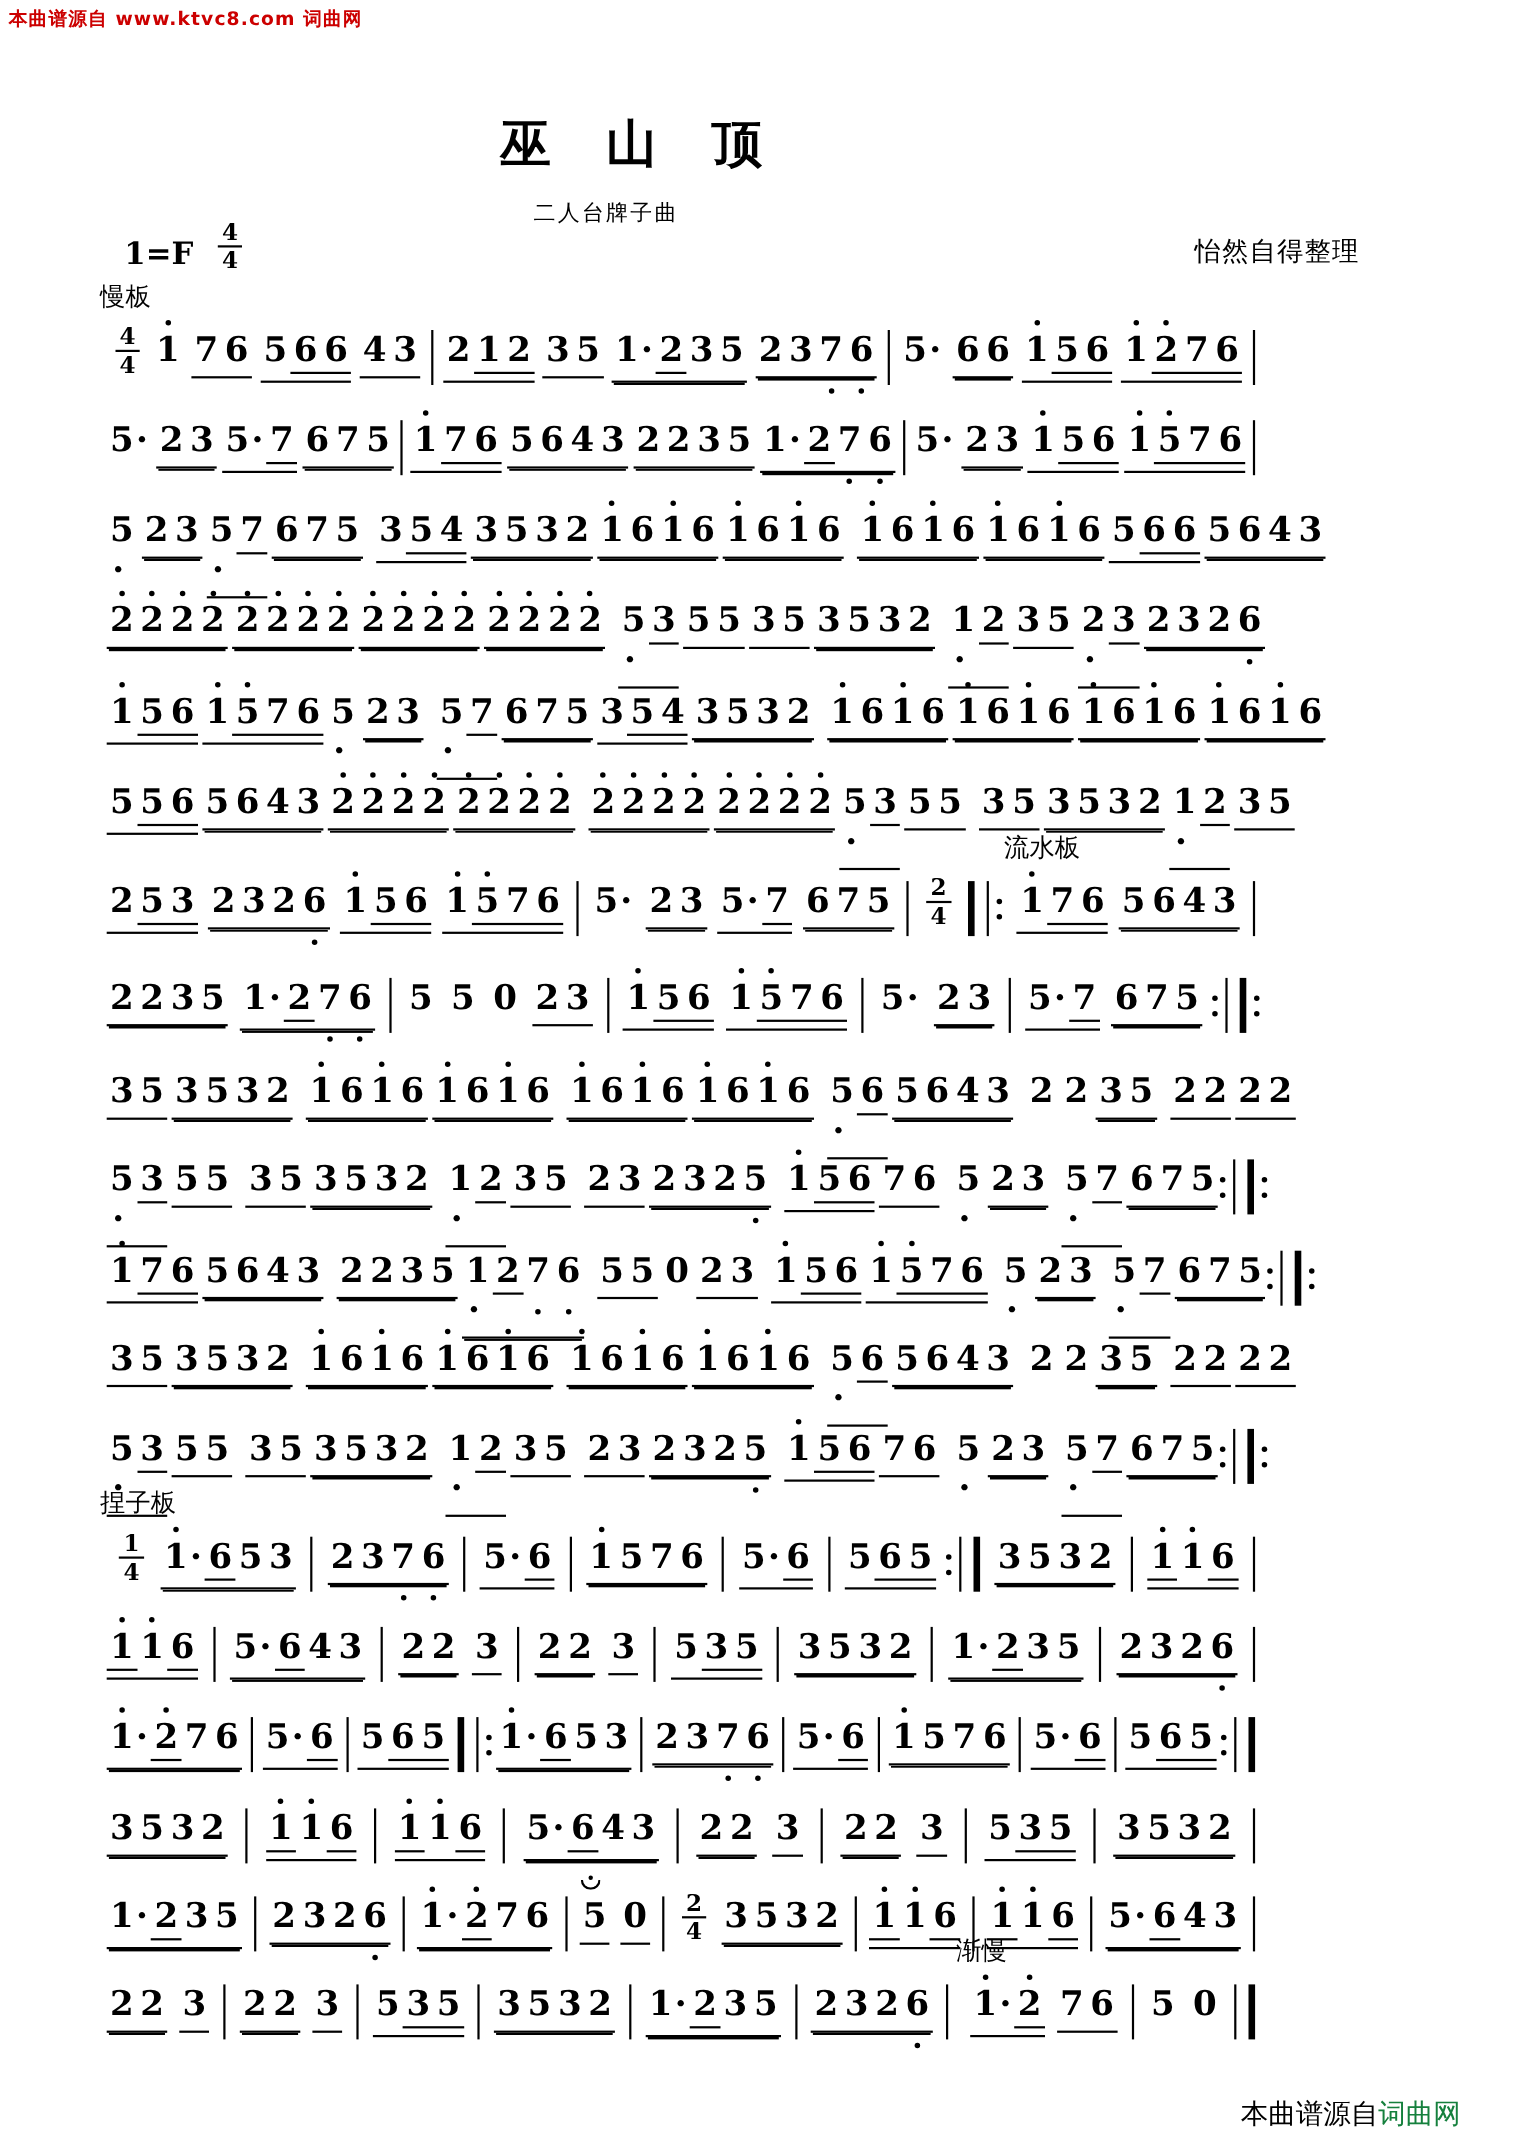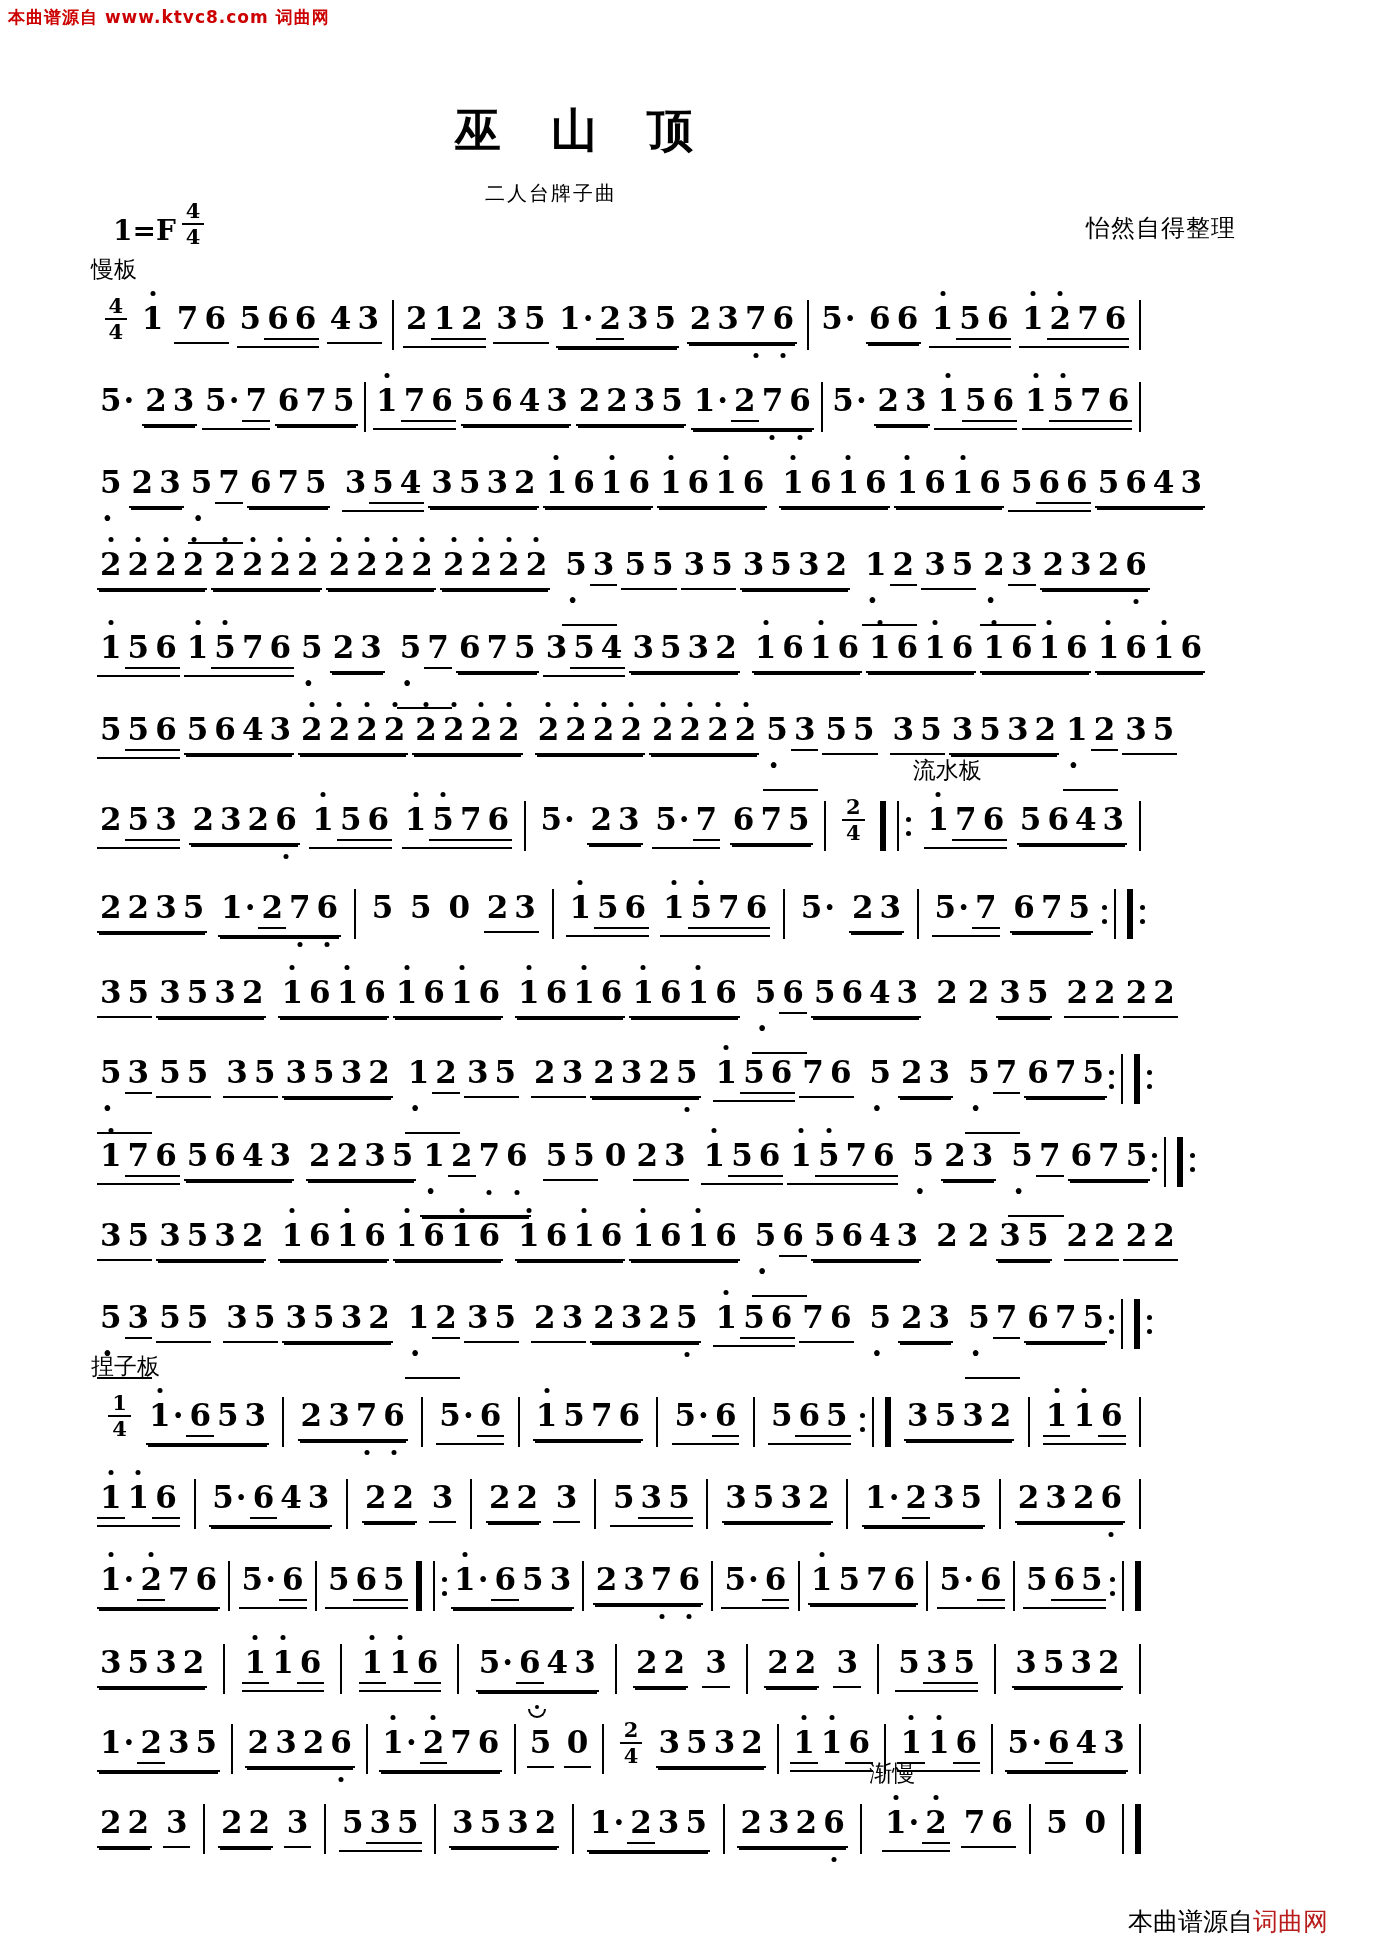--- a/index.html
+++ b/index.html
@@ -3,21 +3,21 @@
 <meta charset="utf-8">
 <style>
   html,body{margin:0;padding:0;background:#ffffff;}
   #page{position:relative;width:1375px;height:1955px;background:#fff;overflow:hidden;
         font-family:"DejaVu Sans",sans-serif;color:#000;padding-left:20px;}
   
   .watermark{position:absolute;left:8px;top:6px;font-size:17px;letter-spacing:1px;font-weight:bold;}
   .title{position:absolute;left:455px;top:100px;font-size:46px;letter-spacing:50px;font-weight:bold;white-space:nowrap;}
   .subtitle{position:absolute;left:485px;top:180px;font-size:20px;letter-spacing:2px;}
   .arranger{position:absolute;left:1086px;top:212px;font-size:24px;letter-spacing:1px;}
-  .keyrow{position:absolute;left:113px;top:205px;display:flex;align-items:center;}
+  .keyrow{position:absolute;left:113px;top:205px;display:flex;align-items:center;gap:16px;}
   .keytxt{font:700 28px "DejaVu Serif",serif;}
   
   .footer{position:absolute;left:1128px;top:1905px;font-size:25px;white-space:nowrap;display:flex;}
   
   .line{position:absolute;left:95px;width:1050px;display:flex;justify-content:space-between;
         align-items:flex-start;}
   .grp{display:inline-flex;align-items:flex-start;position:relative;margin:0 2px;}
   .grp.u0{padding-bottom:8px;}
   .grp.u1{padding-bottom:6px;border-bottom:2px solid #000;}
   .grp.u2{padding-bottom:6px;border-bottom:2px solid #000;box-shadow:0 4px 0 -2px #000;}
@@ -1513,15 +1513,15 @@
           <span class="note"><span class="d">0</span></span>
         </span>
         <span class="rgroup">
           <span class="bar"></span>
           <span class="bar thick"></span>
         </span>
       </div>
     </div>
   <div class="footer">
     <span>本曲谱源自</span>
-    <span id="footsite" style="color: #b91c1c;">词曲网</span>
+    <span id="footsite" style="color: #15803d;">词曲网</span>
   </div>
 </div>
 
 </body></html>

